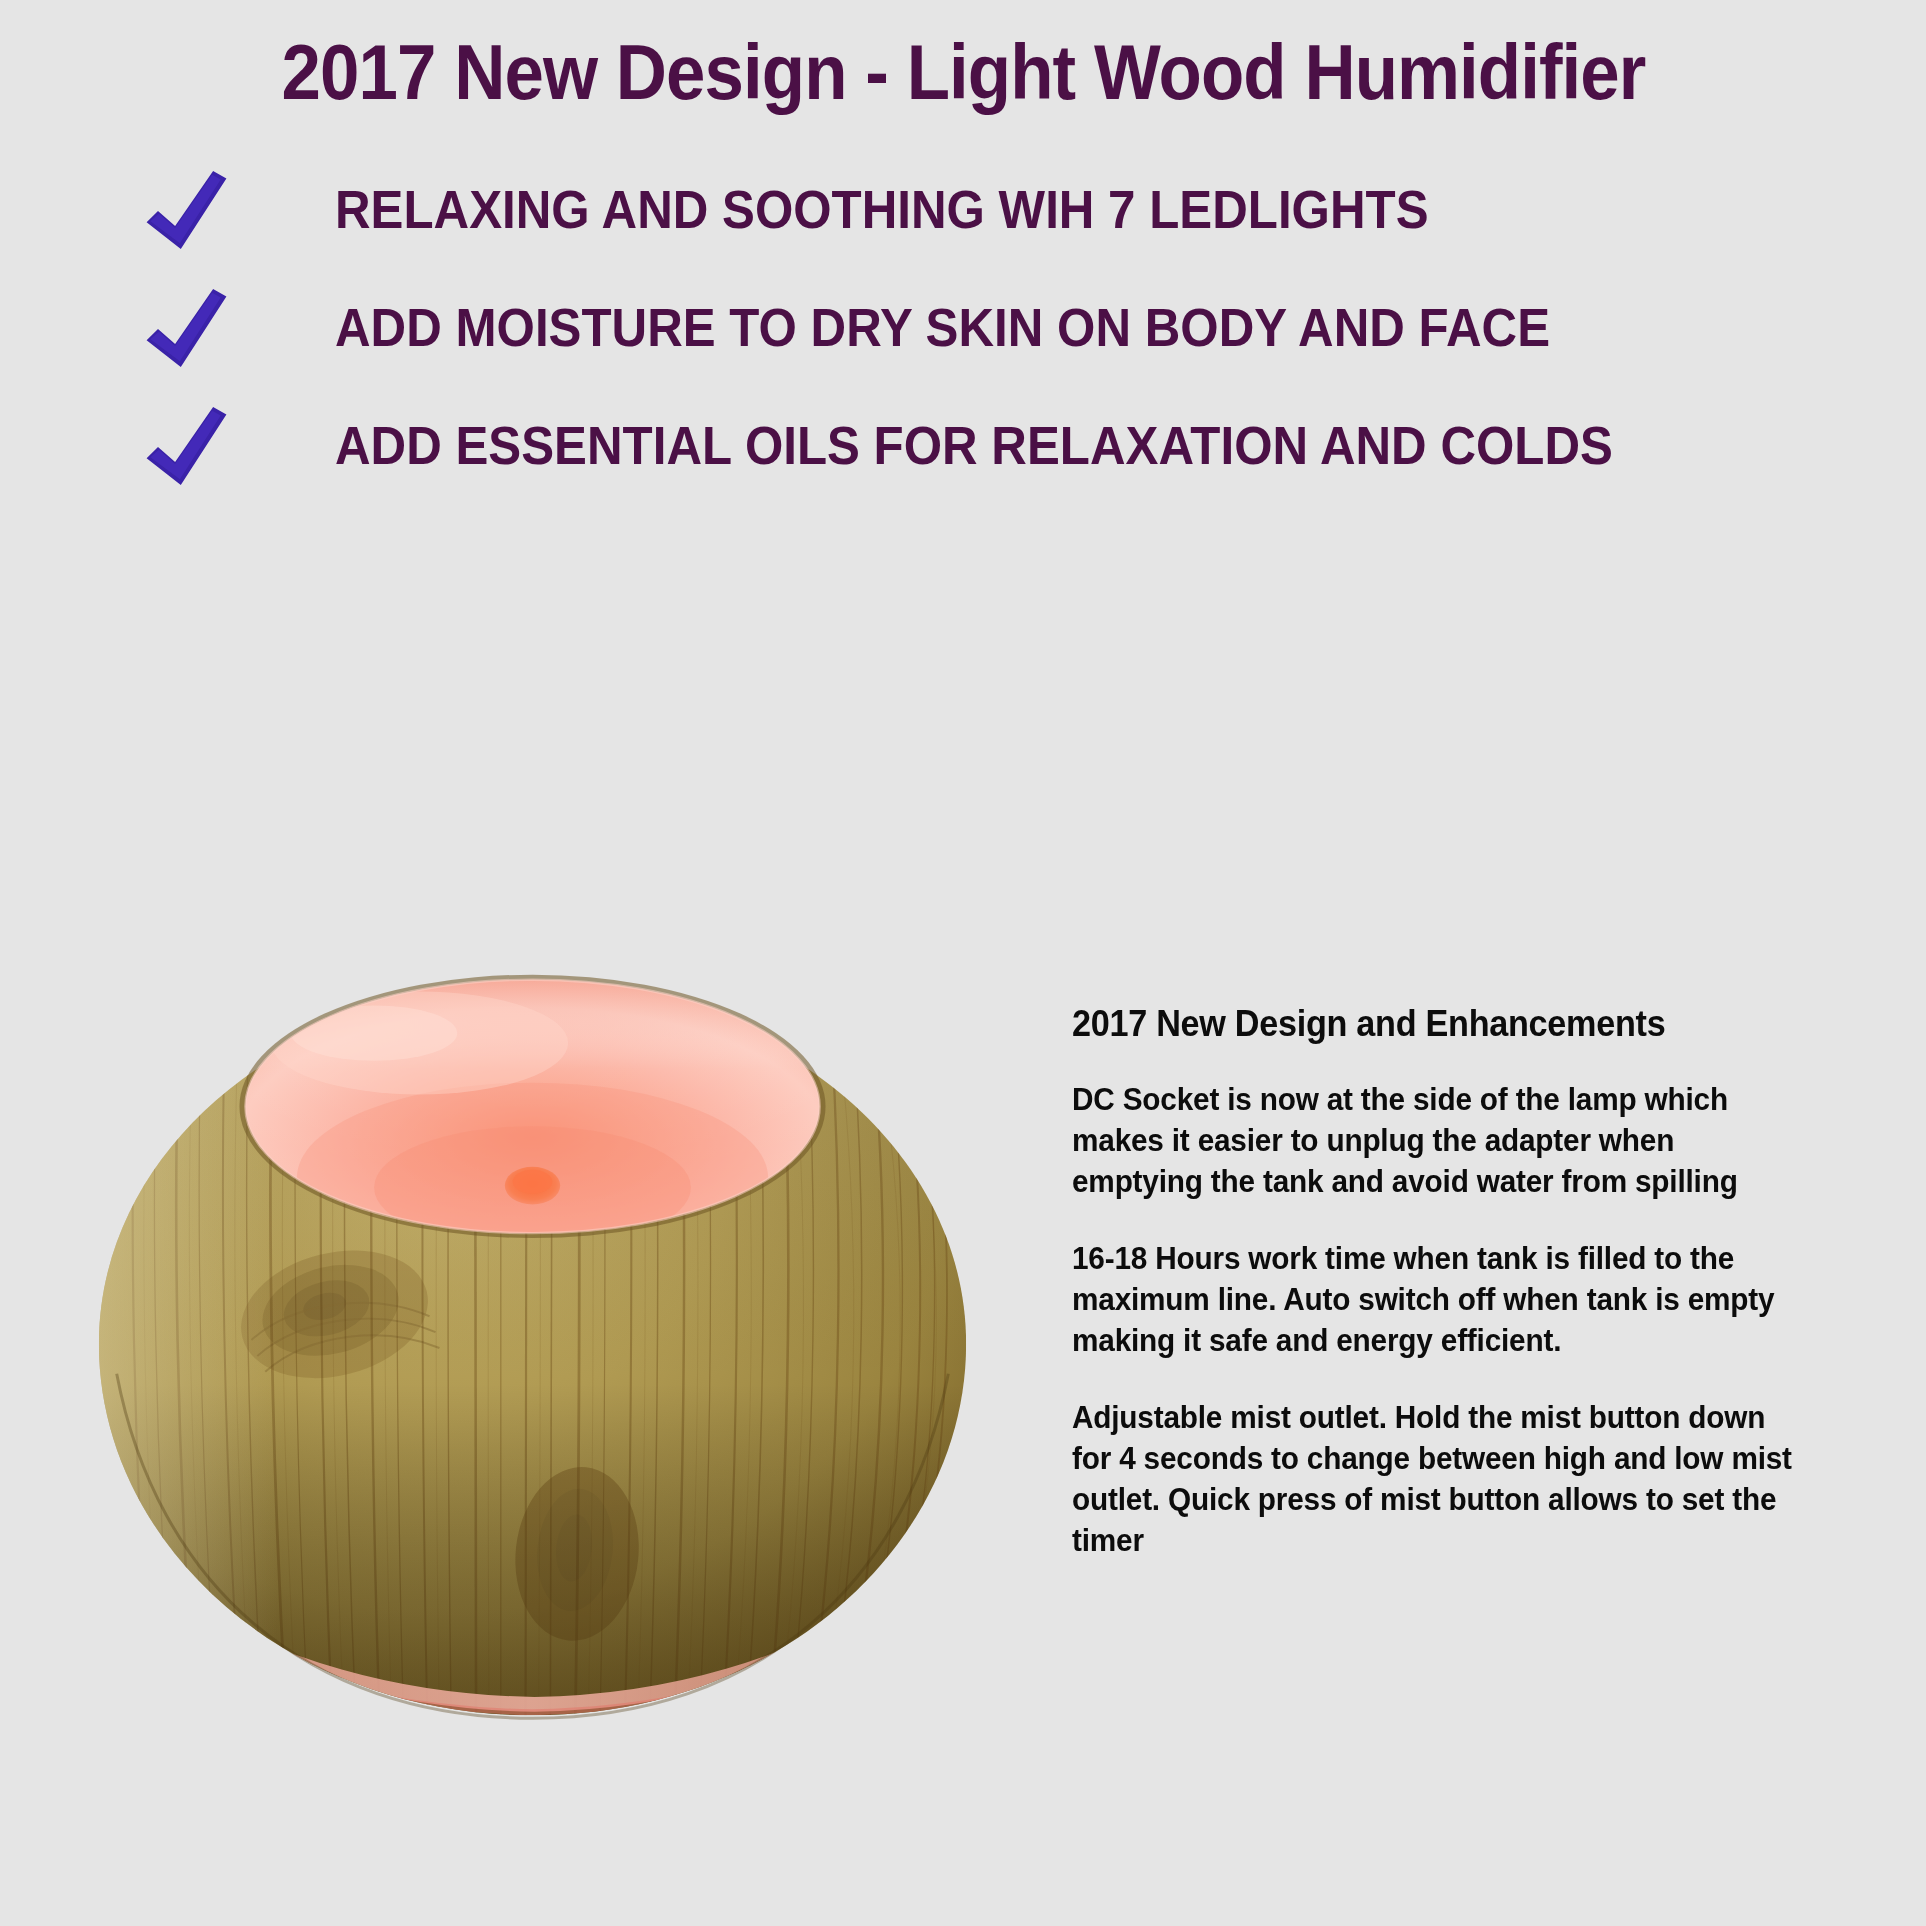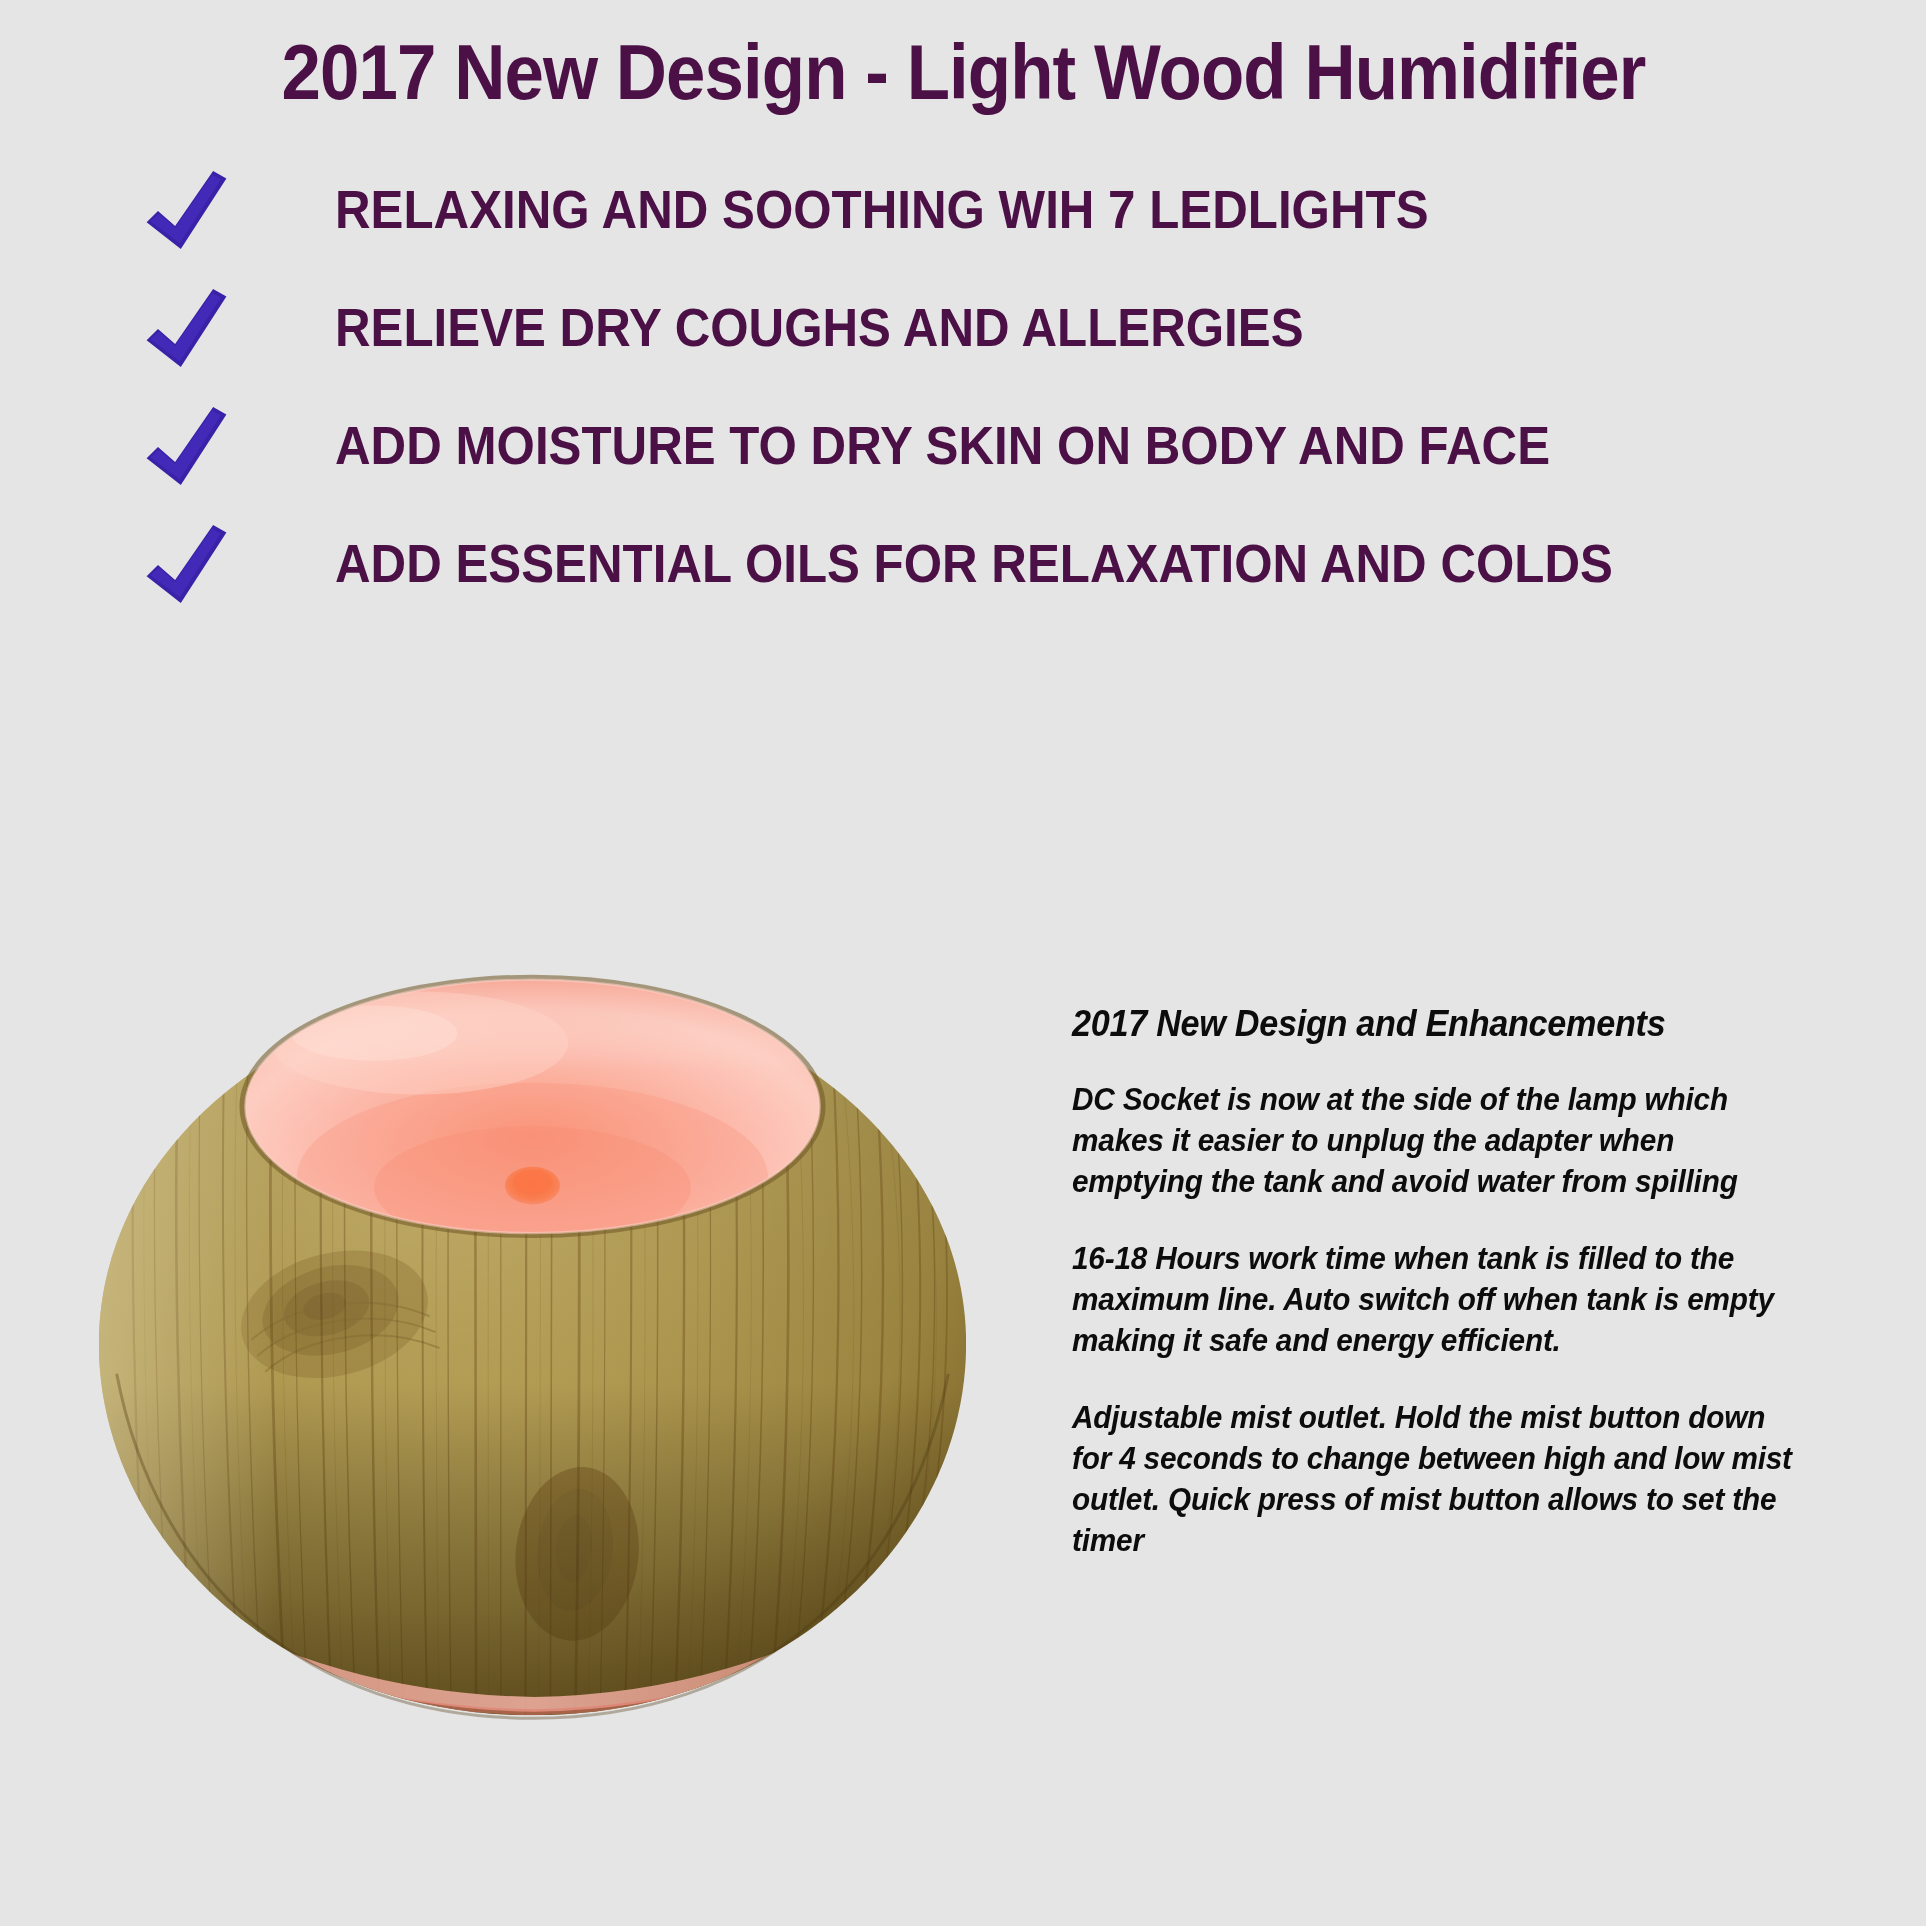--- a/index.html
+++ b/index.html
@@ -81,21 +81,20 @@
   }
   #product svg { display:block; width: 911px; height: 792px; }
 
   
   #info {
     position: absolute;
     left: 1072px;
     top: 1003px;
     width: 752px;
     color: #101010;
-    font-style: italic;
   }
   #info-heading {
     font-family: "Liberation Sans", sans-serif;
     font-weight: bold;
     font-size: 36px;
     line-height: 42px;
     letter-spacing: -0.3px;
     transform: scaleX(0.95);
     transform-origin: left top;
     margin: 0 0 34px 0;
@@ -127,29 +126,20 @@
       <span class="check-wrap">
         <svg viewBox="0 0 100 100" xmlns="http://www.w3.org/2000/svg" aria-hidden="true">
           <path d="M8 64 L20 52 L38 68 L78 10 L92 18 L44 92 Z" fill="#3a22a8"></path>
           <path d="M12 63 L21 55 L38 70 L77 14 L86 19 L43 86 Z" fill="#4a2fc4" opacity="0.55"></path>
         </svg>
       </span>
       <span class="feature-label">RELAXING AND SOOTHING WIH 7 LEDLIGHTS</span>
     </div>
 
 
-    <div class="feature-row">
-      <span class="check-wrap">
-        <svg viewBox="0 0 100 100" xmlns="http://www.w3.org/2000/svg" aria-hidden="true">
-          <path d="M8 64 L20 52 L38 68 L78 10 L92 18 L44 92 Z" fill="#3a22a8"></path>
-          <path d="M12 63 L21 55 L38 70 L77 14 L86 19 L43 86 Z" fill="#4a2fc4" opacity="0.55"></path>
-        </svg>
-      </span>
-      <span class="feature-label">RELIEVE DRY COUGHS AND ALLERGIES</span>
-    </div>
 
     <div class="feature-row">
       <span class="check-wrap">
         <svg viewBox="0 0 100 100" xmlns="http://www.w3.org/2000/svg" aria-hidden="true">
           <path d="M8 64 L20 52 L38 68 L78 10 L92 18 L44 92 Z" fill="#3a22a8"></path>
           <path d="M12 63 L21 55 L38 70 L77 14 L86 19 L43 86 Z" fill="#4a2fc4" opacity="0.55"></path>
         </svg>
       </span>
       <span class="feature-label">ADD MOISTURE TO DRY SKIN ON BODY AND FACE</span>
     </div>

